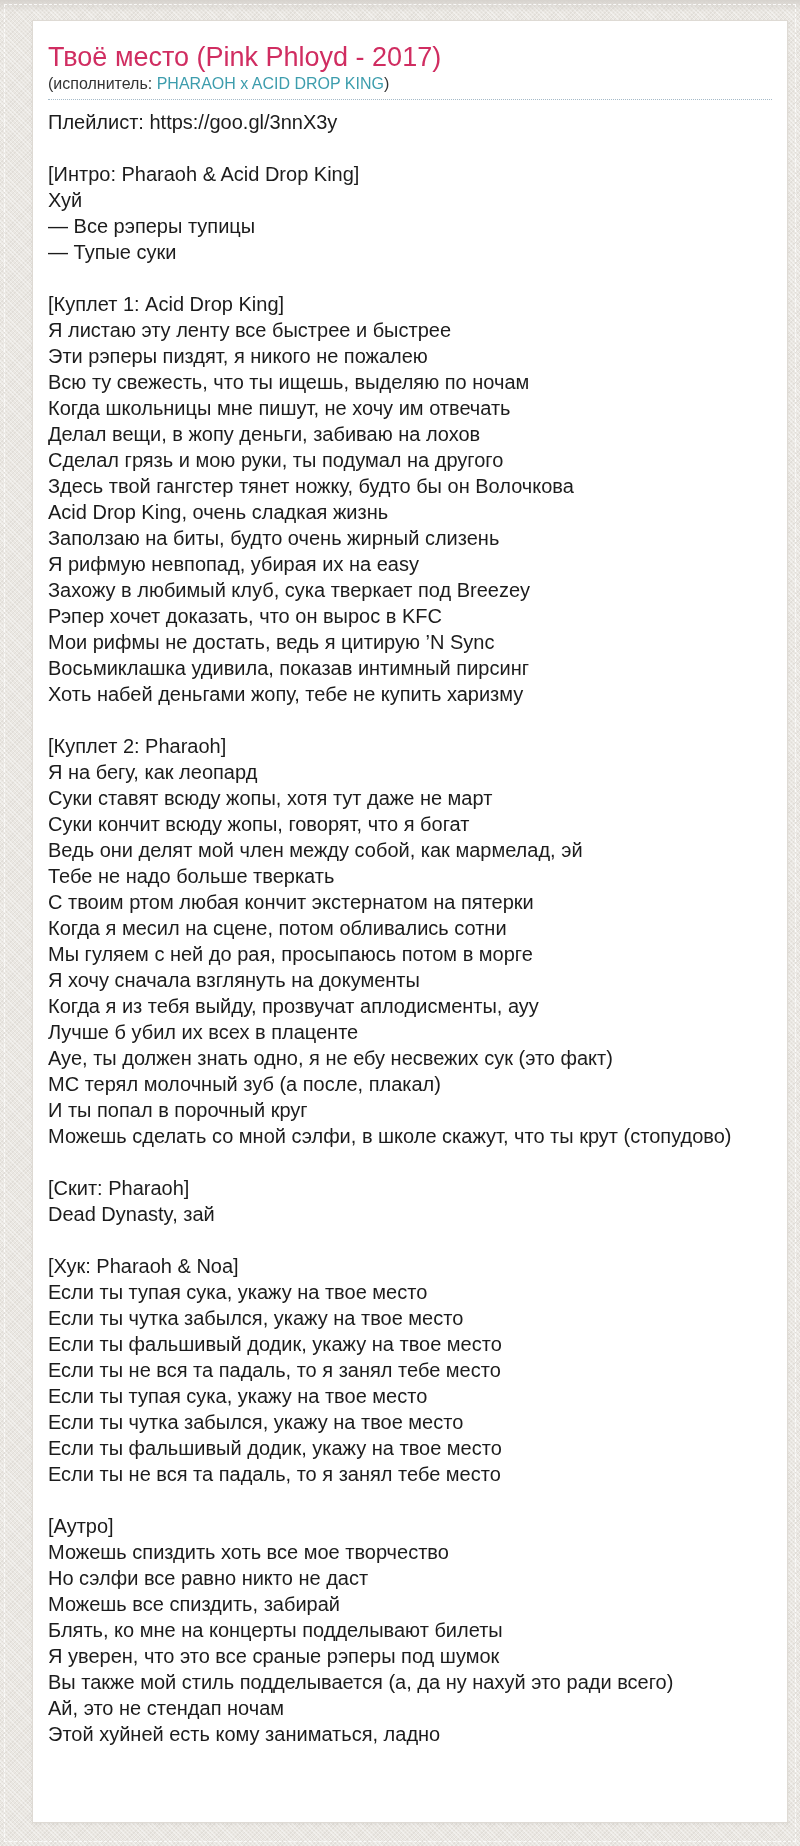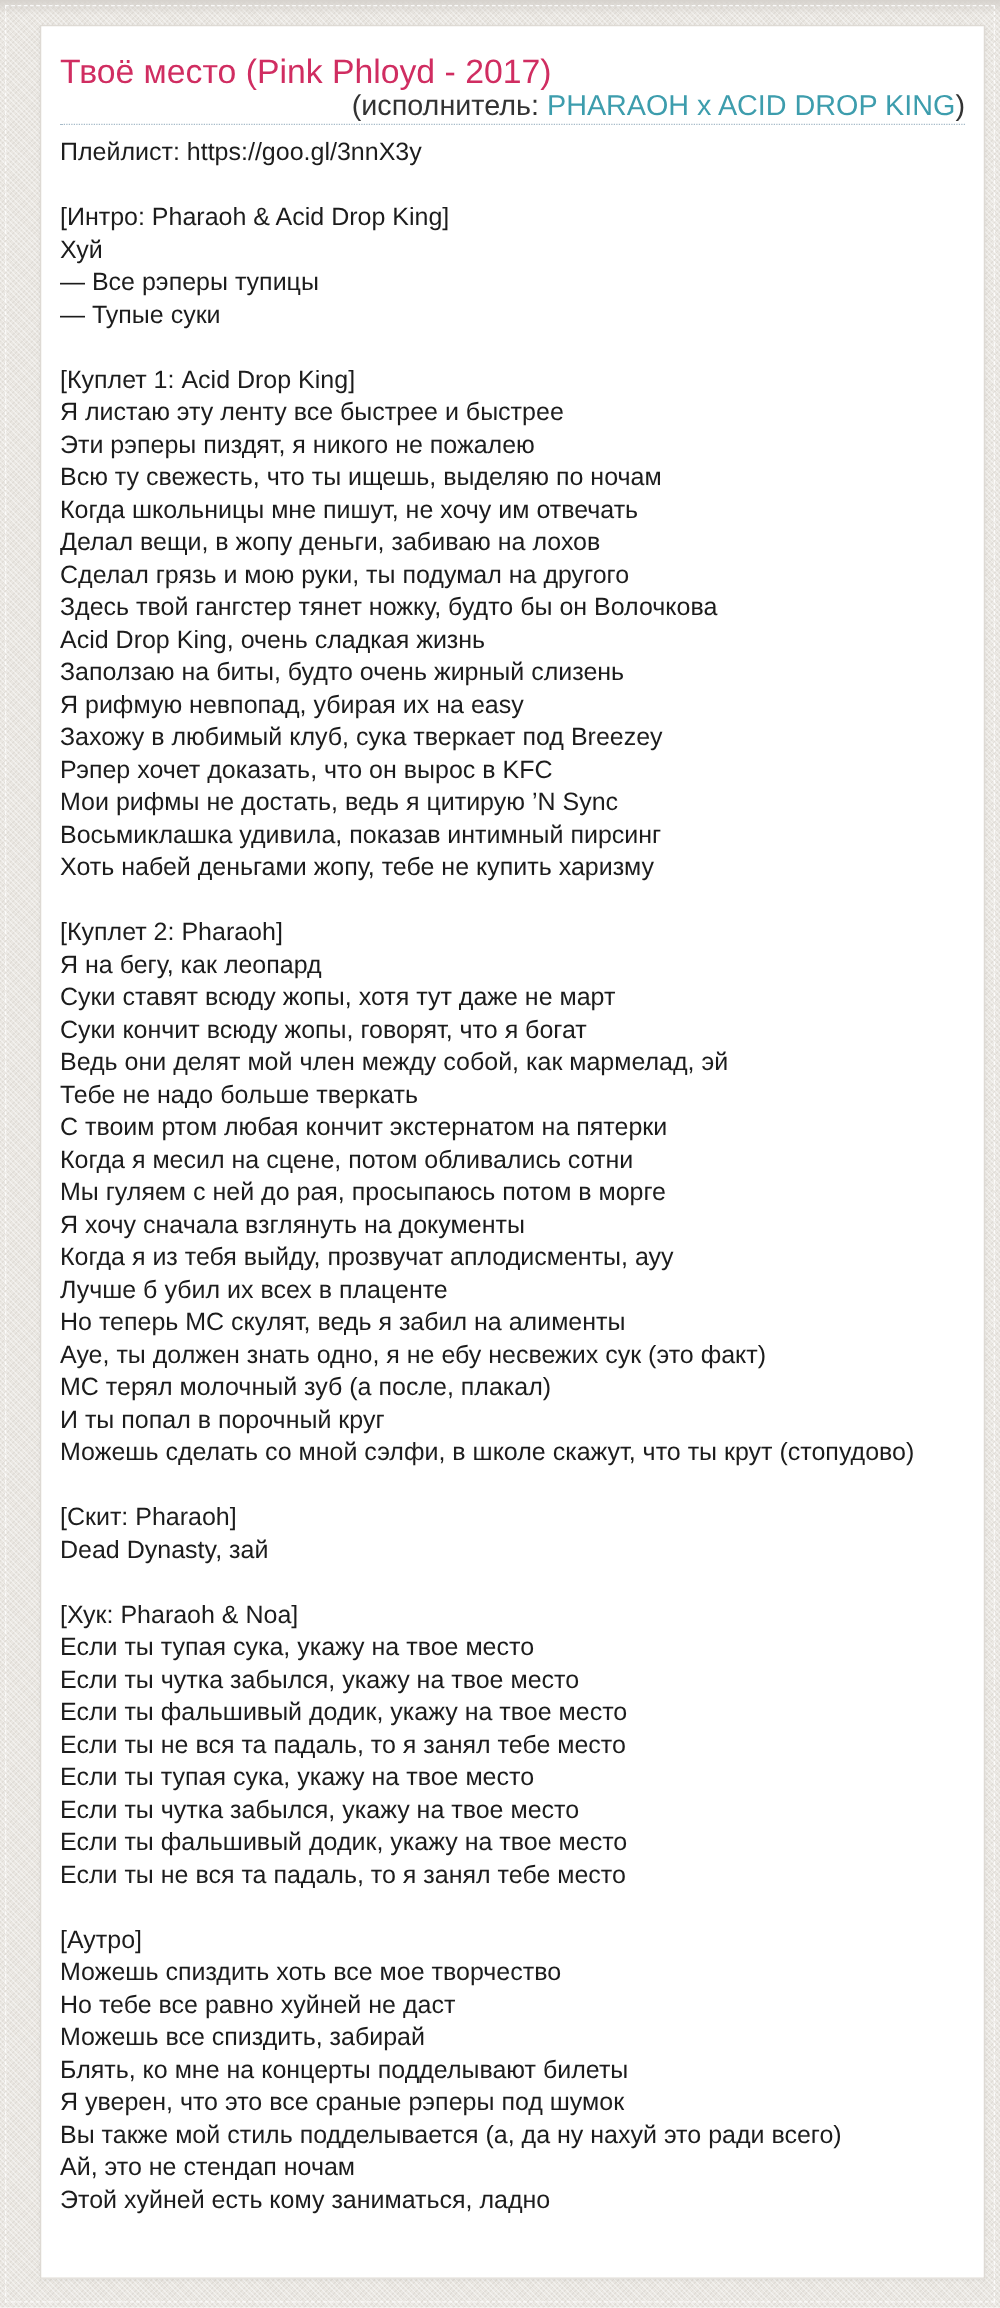--- a/index.html
+++ b/index.html
@@ -52,24 +52,23 @@
   }
   .song-title {
     margin: 0 0 3px 0;
     font-size: 27px;
     font-weight: 400;
     line-height: 28px;
     color: var(--accent, #d02d61);
     letter-spacing: 0;
   }
   .artist-line {
-    font-size: 23px;
+    font-size: 16px;
     line-height: 20px;
     color: var(--muted, #333333);
-    text-align: right;
   }
   .artist-link {
     color: var(--link, #3d9dad);
     text-decoration: none;
     cursor: pointer;
   }
   .lyrics {
     margin-top: 9px;
     font-size: 20px;
     line-height: 26px;
@@ -130,21 +129,20 @@
         <div class="line">Суки ставят всюду жопы, хотя тут даже не март</div>
         <div class="line">Суки кончит всюду жопы, говорят, что я богат</div>
         <div class="line">Ведь они делят мой член между собой, как мармелад, эй</div>
         <div class="line">Тебе не надо больше тверкать</div>
         <div class="line">С твоим ртом любая кончит экстернатом на пятерки</div>
         <div class="line">Когда я месил на сцене, потом обливались сотни</div>
         <div class="line">Мы гуляем с ней до рая, просыпаюсь потом в морге</div>
         <div class="line">Я хочу сначала взглянуть на документы</div>
         <div class="line">Когда я из тебя выйду, прозвучат аплодисменты, ауу</div>
         <div class="line">Лучше б убил их всех в плаценте</div>
-        <div class="line">Но теперь МС скулят, ведь я забил на алименты</div>
         <div class="line">Ауе, ты должен знать одно, я не ебу несвежих сук (это факт)</div>
         <div class="line">МС терял молочный зуб (а после, плакал)</div>
         <div class="line">И ты попал в порочный круг</div>
         <div class="line">Можешь сделать со мной сэлфи, в школе скажут, что ты крут (стопудово)</div>
       </div>
       <div class="block">
         <div class="line">[Скит: Pharaoh]</div>
         <div class="line">Dead Dynasty, зай</div>
       </div>
       <div class="block">
@@ -154,21 +152,21 @@
         <div class="line">Если ты фальшивый додик, укажу на твое место</div>
         <div class="line">Если ты не вся та падаль, то я занял тебе место</div>
         <div class="line">Если ты тупая сука, укажу на твое место</div>
         <div class="line">Если ты чутка забылся, укажу на твое место</div>
         <div class="line">Если ты фальшивый додик, укажу на твое место</div>
         <div class="line">Если ты не вся та падаль, то я занял тебе место</div>
       </div>
       <div class="block">
         <div class="line">[Аутро]</div>
         <div class="line">Можешь спиздить хоть все мое творчество</div>
-        <div class="line">Но тебе все равно хуйней не даст</div>
+        <div class="line">Но сэлфи все равно никто не даст</div>
         <div class="line">Можешь все спиздить, забирай</div>
         <div class="line">Блять, ко мне на концерты подделывают билеты</div>
         <div class="line">Я уверен, что это все сраные рэперы под шумок</div>
         <div class="line">Вы также мой стиль подделывается (а, да ну нахуй это ради всего)</div>
         <div class="line">Ай, это не стендап ночам</div>
         <div class="line">Этой хуйней есть кому заниматься, ладно</div>
       </div>
     </div>
 </div>
 

